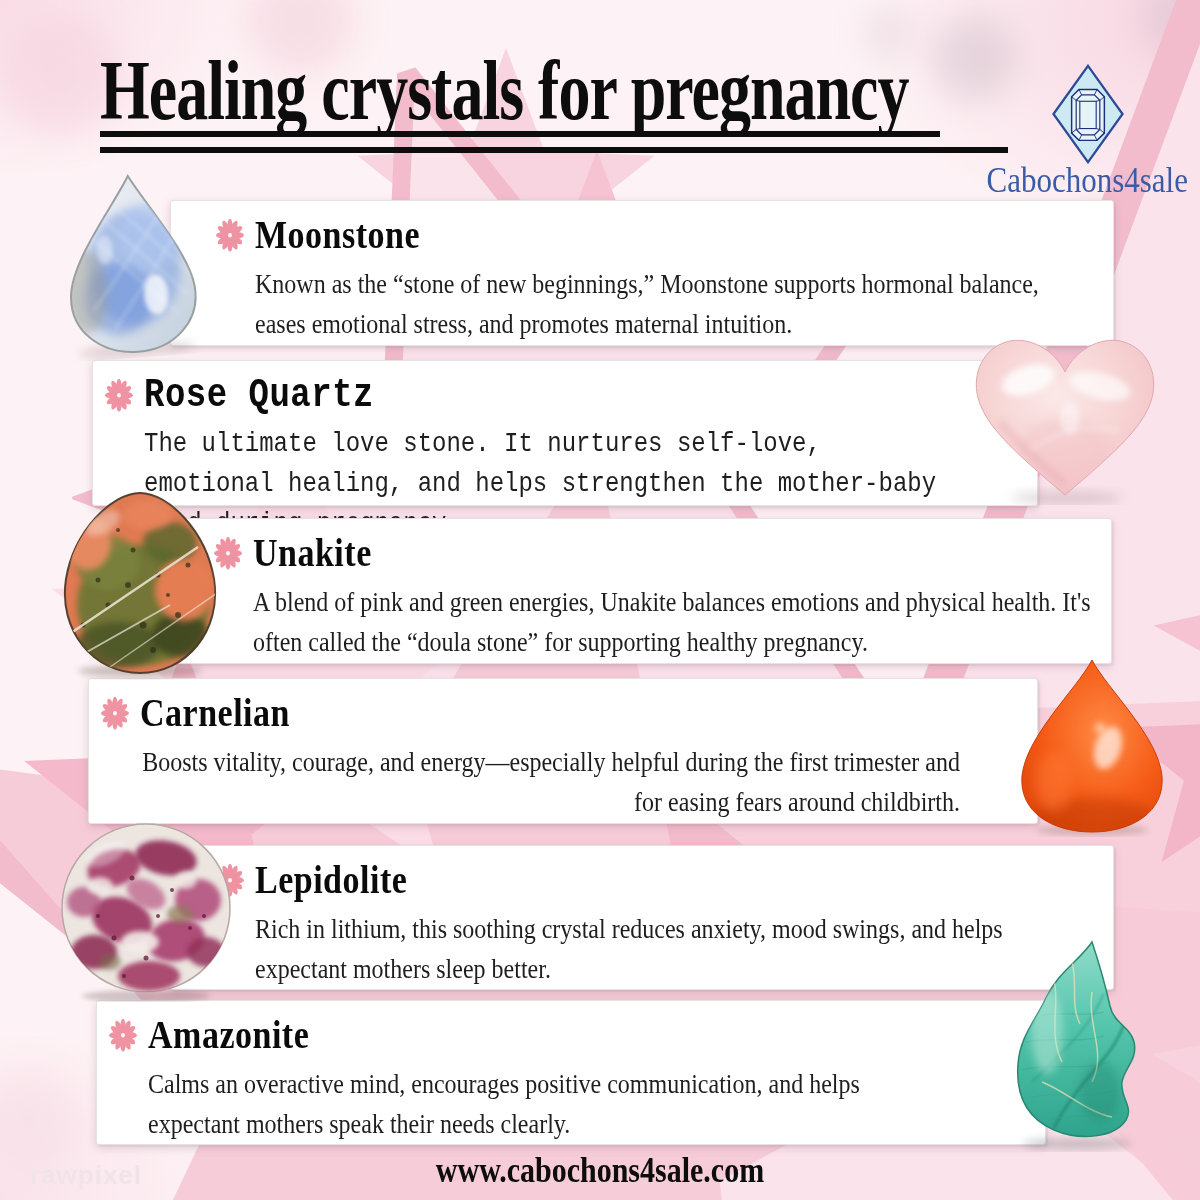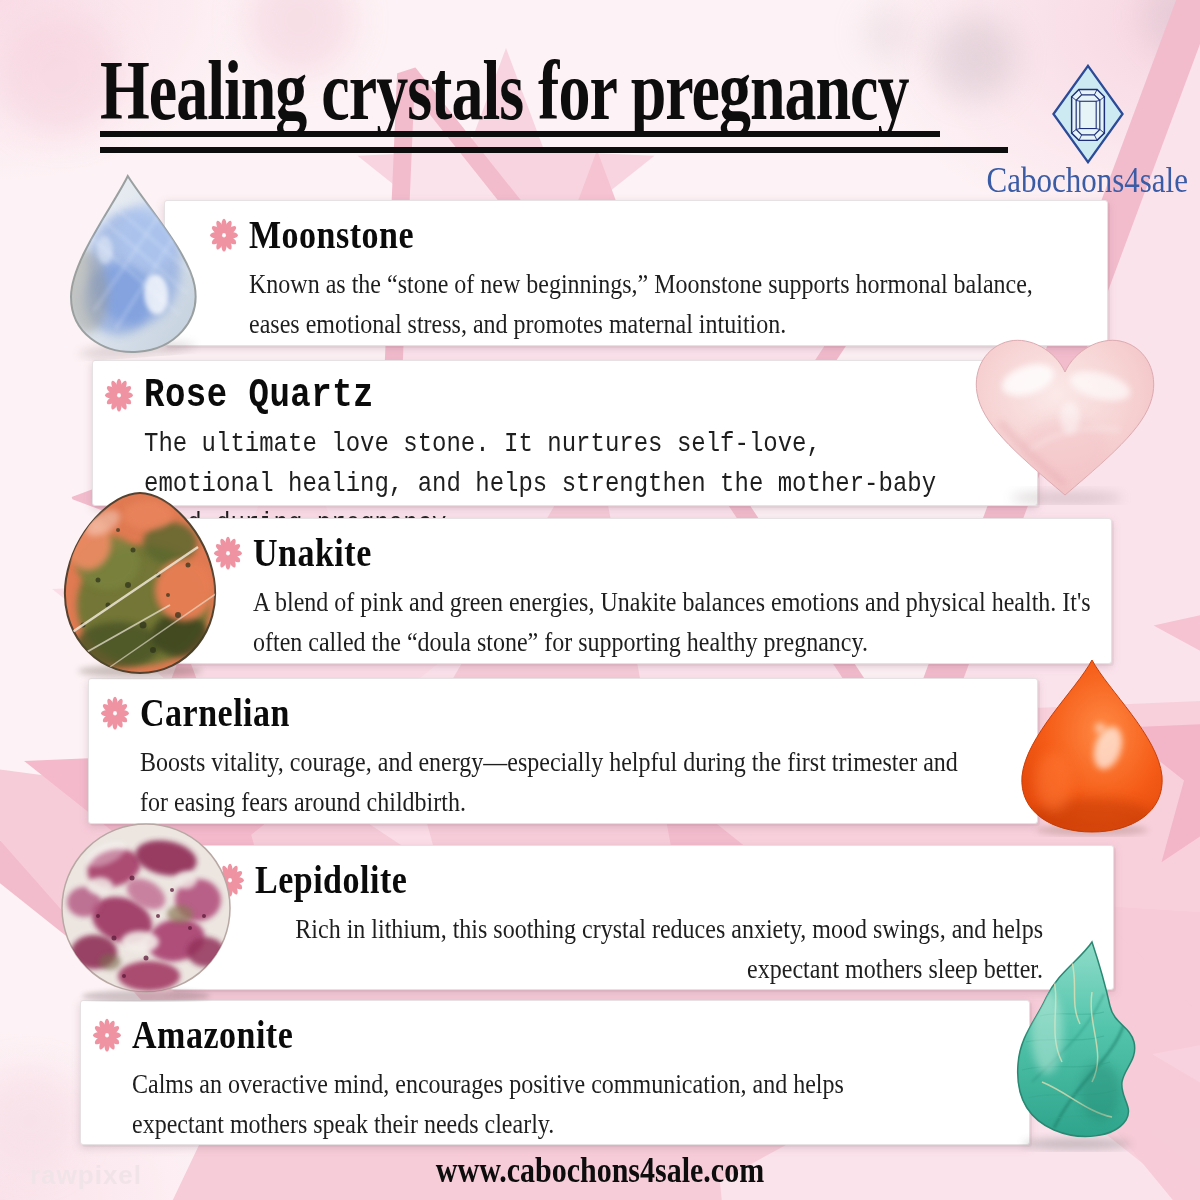--- a/index.html
+++ b/index.html
@@ -16,26 +16,26 @@
     font-weight:bold;font-size:64px;letter-spacing:-1px;color:#0d0d0d;
     transform:scaleY(1.33);transform-origin:top left;white-space:nowrap;}
   .rule{position:absolute;background:#0d0d0d;height:6px;z-index:3;}
   .rule-1{left:100px;top:131px;width:840px;}
   .rule-2{left:100px;top:147px;width:908px;}
   .logo{position:absolute;left:1050px;top:64px;z-index:3;}
   .brand{position:absolute;right:12px;top:160px;z-index:3;color:#3a5ba5;
     font-size:31px;transform:scaleY(1.14);transform-origin:top right;white-space:nowrap;}
   .card{position:absolute;background:#ffffff;border:1px solid #e6e1e3;border-radius:3px;
     box-shadow:0 3px 8px rgba(160,120,135,.30), 2px 2px 0 rgba(0,0,0,.04);z-index:1;}
-  .card-1{left:164px;top:200px;width:942px;height:144px;}
+  .card-1{left:170px;top:200px;width:942px;height:144px;}
   .card-2{left:92px;top:360px;width:944px;height:144px;font-family:Liberation Mono, monospace;}
   .card-3{left:168px;top:518px;width:942px;height:144px;}
-  .card-4{left:88px;top:678px;width:948px;height:144px;}
-  .card-5{left:170px;top:845px;width:942px;height:143px;text-align:right;}
-  .card-6{left:80px;top:1000px;width:948px;height:143px;}
+  .card-4{left:88px;top:678px;width:948px;height:144px;text-align:right;}
+  .card-5{left:170px;top:845px;width:942px;height:143px;}
+  .card-6{left:96px;top:1000px;width:948px;height:143px;}
   .card-inner{padding-top:10px;transform:scaleY(1.18);transform-origin:top left;}
   .odd .card-inner{padding-left:44px;}
   .even .card-inner{padding-left:11px;}
   .card-head{display:flex;align-items:center;gap:10px;}
   .card-head h2{margin:0;font-size:34px;font-weight:bold;color:#0b0b0b;letter-spacing:.5px;}
   .card p{margin:5px 0 0 40px;font-size:24px;line-height:34px;color:#1e1e1e;}
   .card-1 p{max-width:800px;} .card-2 p{max-width:800px;} .card-3 p{max-width:852px;}
   .card-4 p{max-width:820px;} .card-5 p{max-width:788px;} .card-6 p{max-width:800px;}
   .stone{position:absolute;z-index:2;}
   .s-moon{left:56px;top:168px;transform:rotate(-4deg);}

